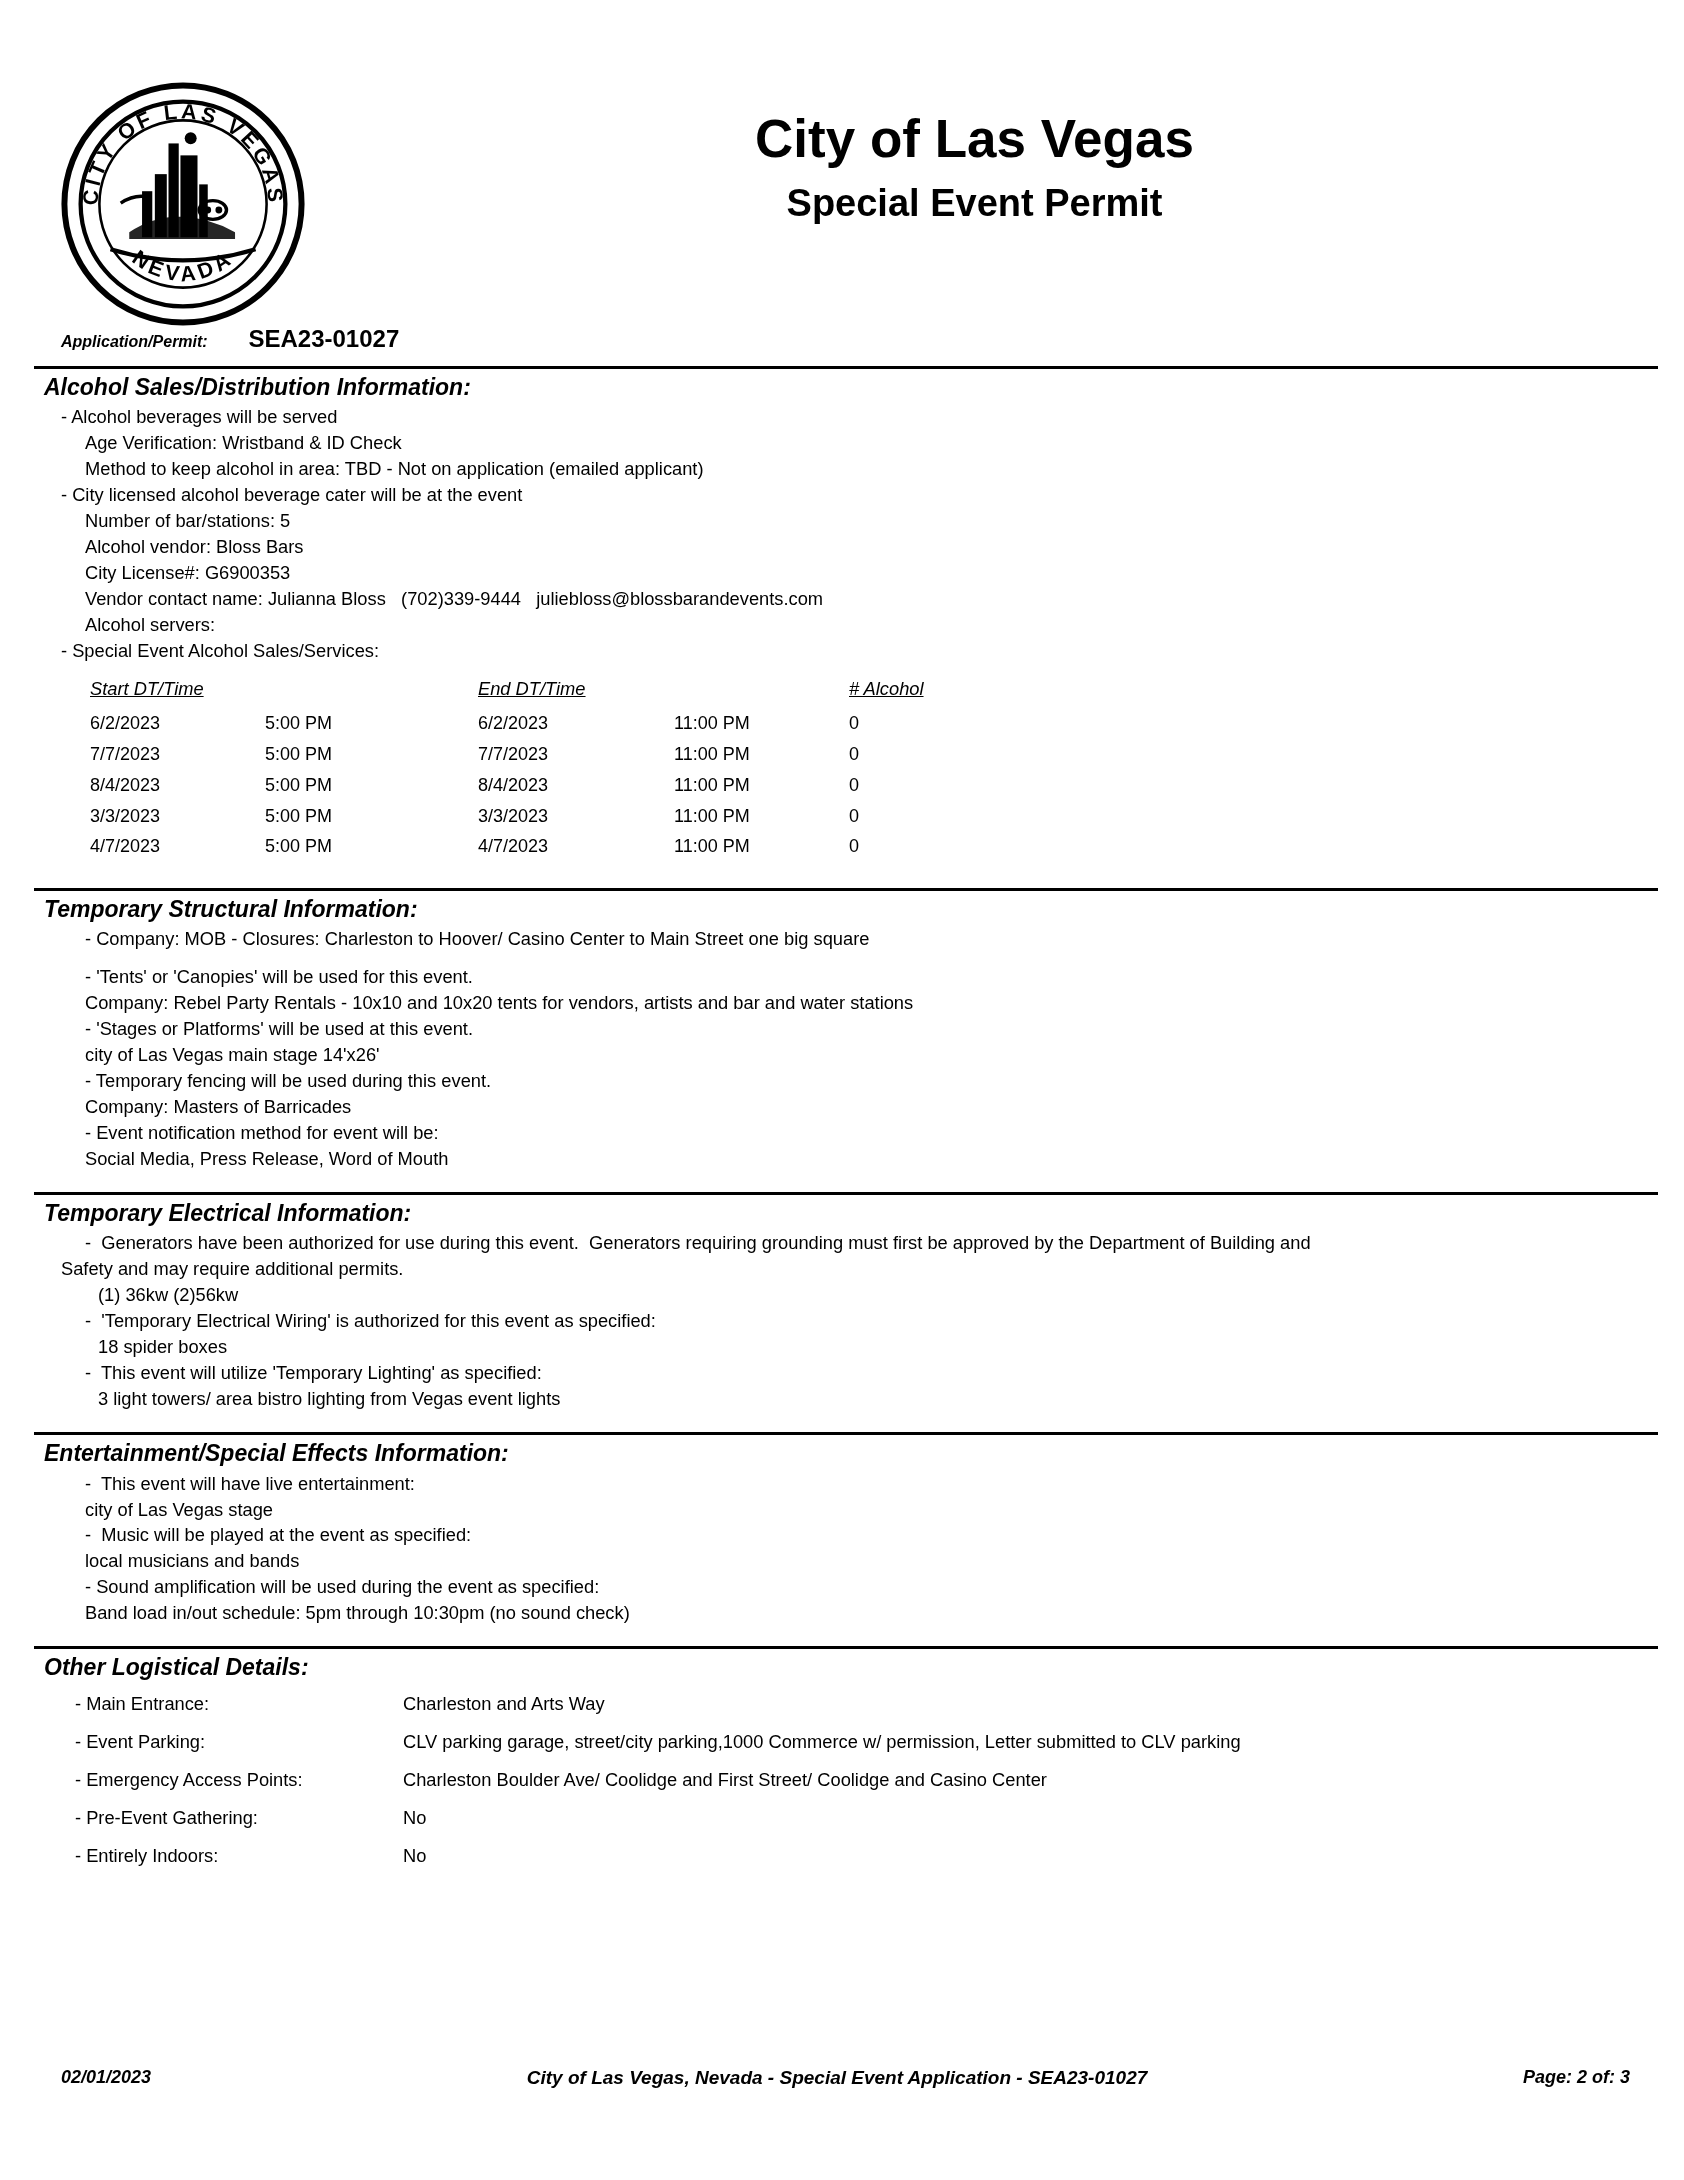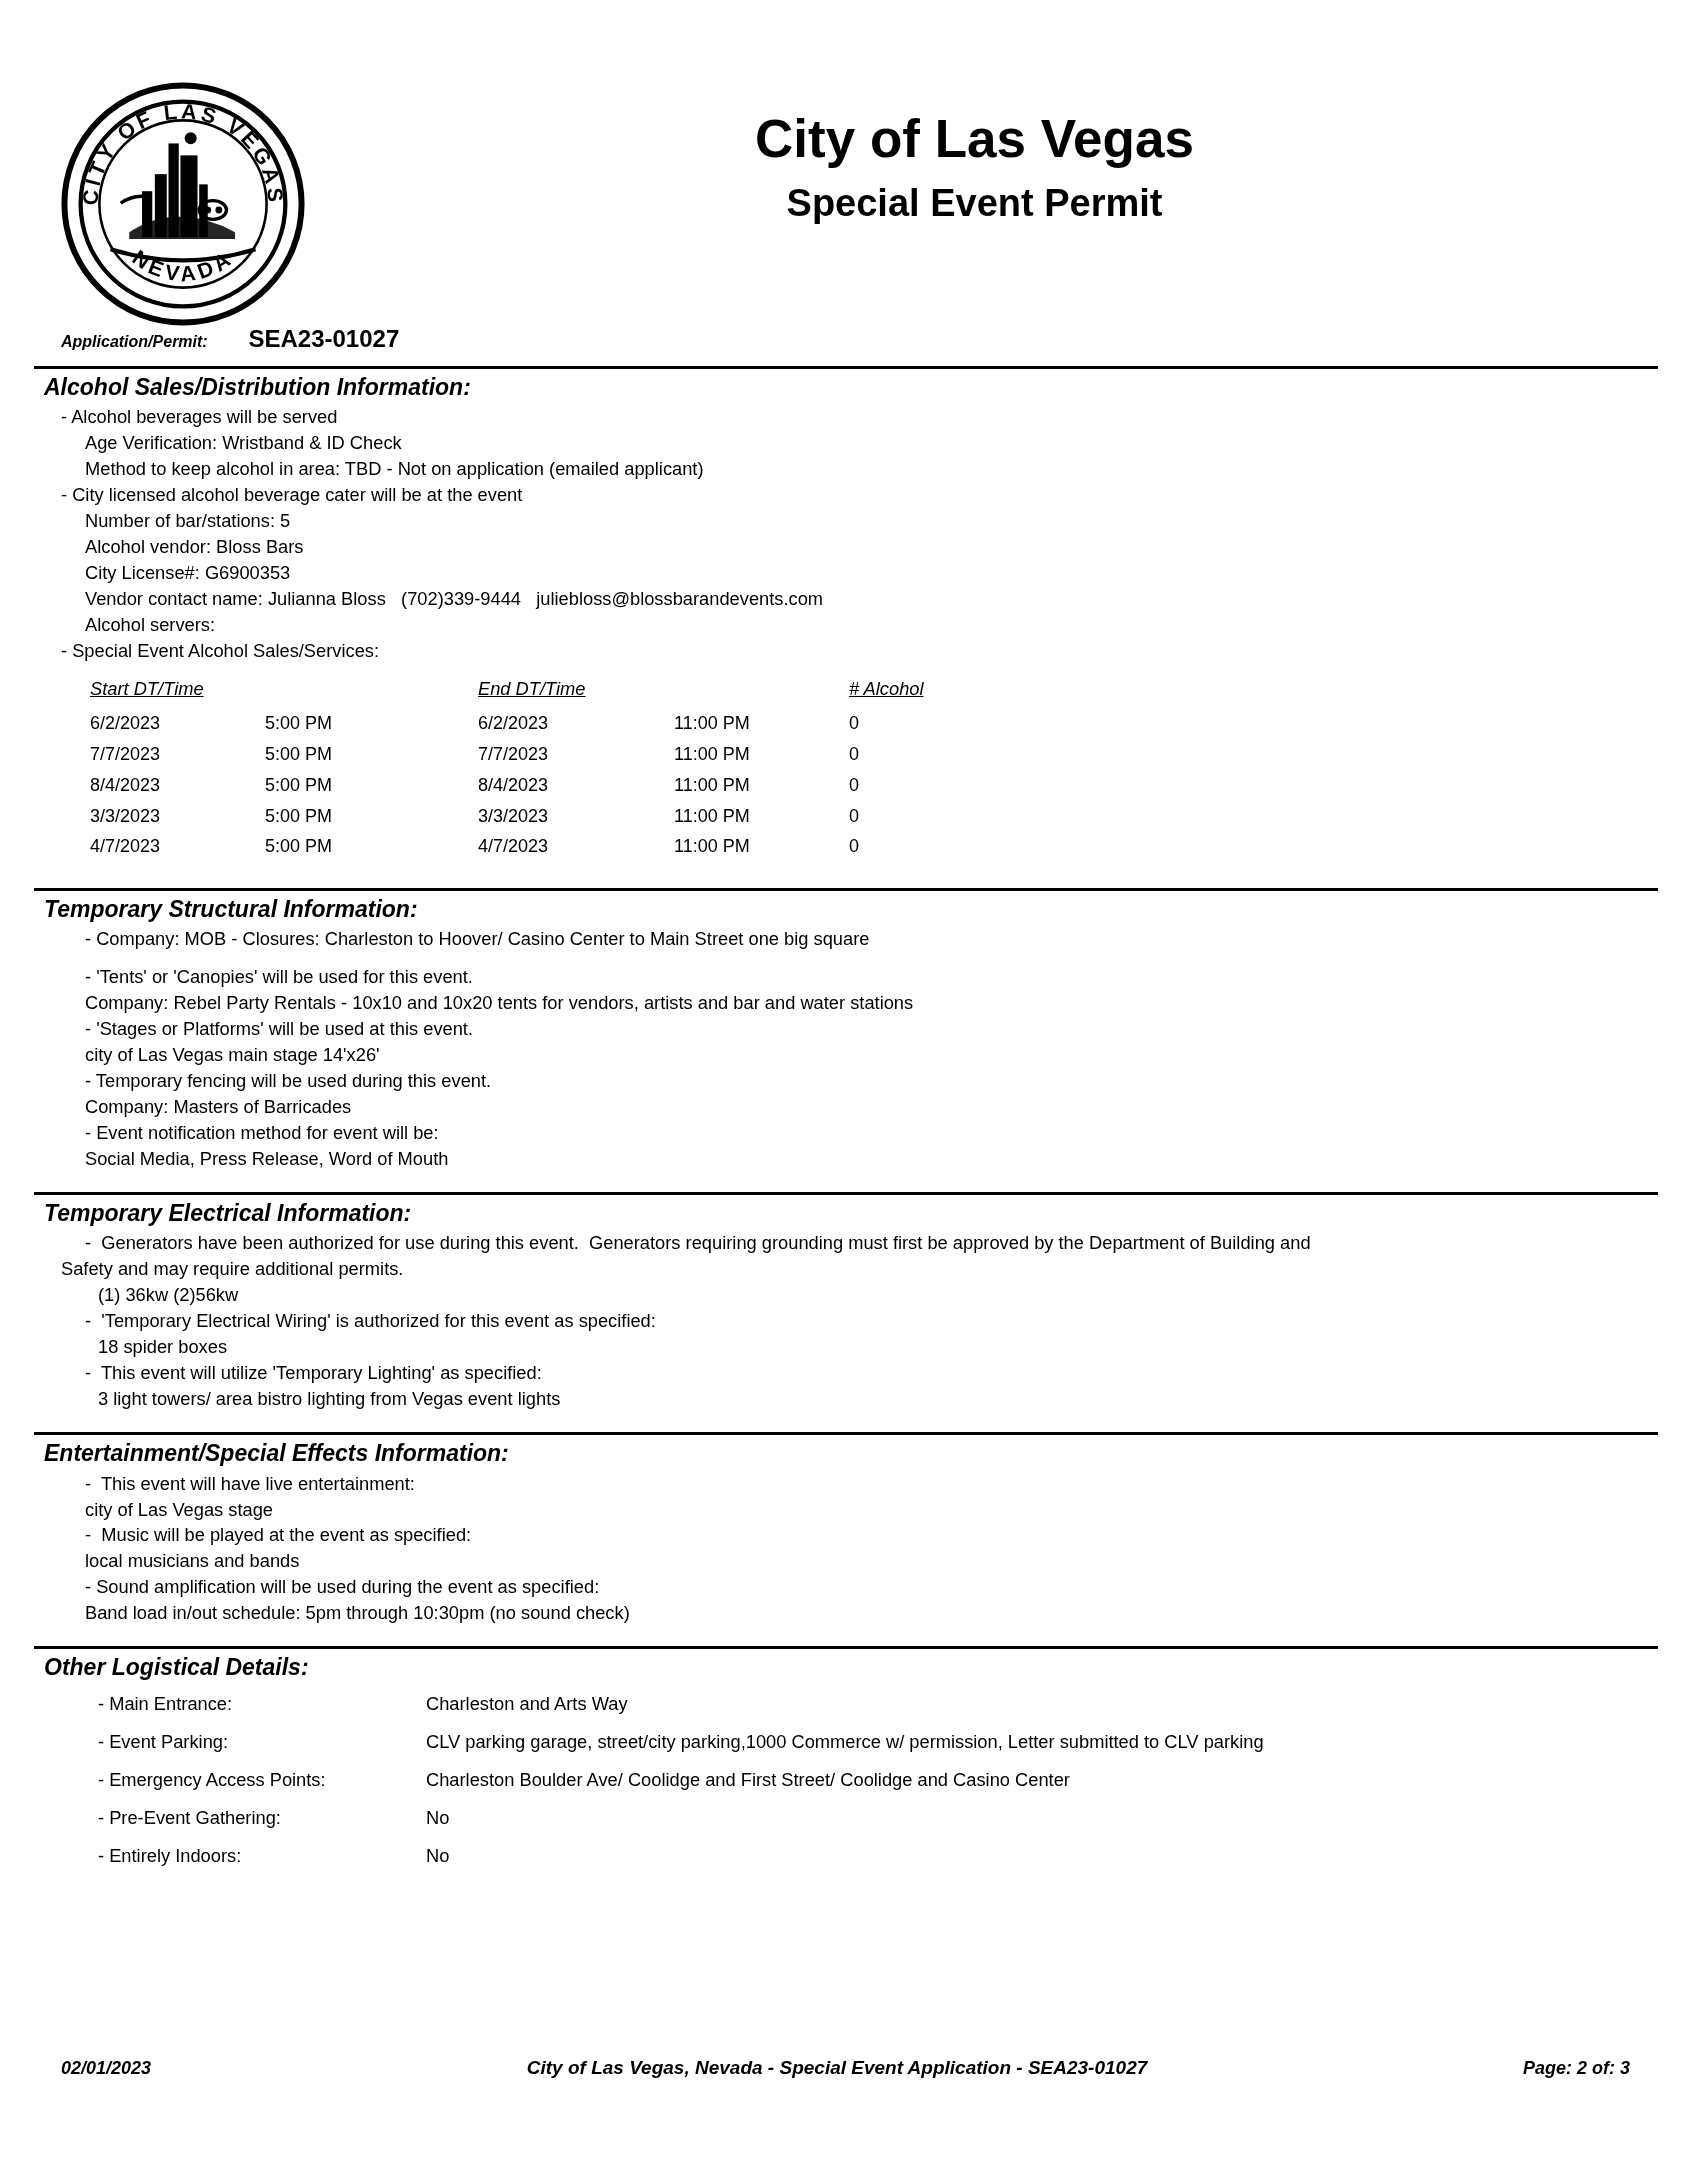--- a/index.html
+++ b/index.html
@@ -118,40 +118,40 @@
     font-size: 18px;
   }
   .c-sd { width: 175px; }
   .c-st { width: 213px; }
   .c-ed { width: 196px; }
   .c-et { width: 175px; }
   .c-na { width: 102px; }
 
   
   .logi-table {
-    margin-left: 37px;
+    margin-left: 14px;
     border-collapse: collapse;
     font-size: 18.3px;
   }
   .logi-table td {
     padding: 6px 0;
     vertical-align: top;
   }
   .logi-label { width: 328px; white-space: nowrap; }
 
   
   .footer {
     position: absolute;
     left: 0;
     right: 0;
-    bottom: 102px;
+    bottom: 92px;
     padding: 0 55px 0 61px;
     display: flex;
     justify-content: space-between;
-    align-items: center;
+    align-items: flex-start;
     font-size: 18px;
     font-weight: bold;
     font-style: italic;
   }
   .footer-center {
     flex: 1;
     text-align: center;
     font-size: 19px;
   }
   .footer-right { white-space: nowrap; }

